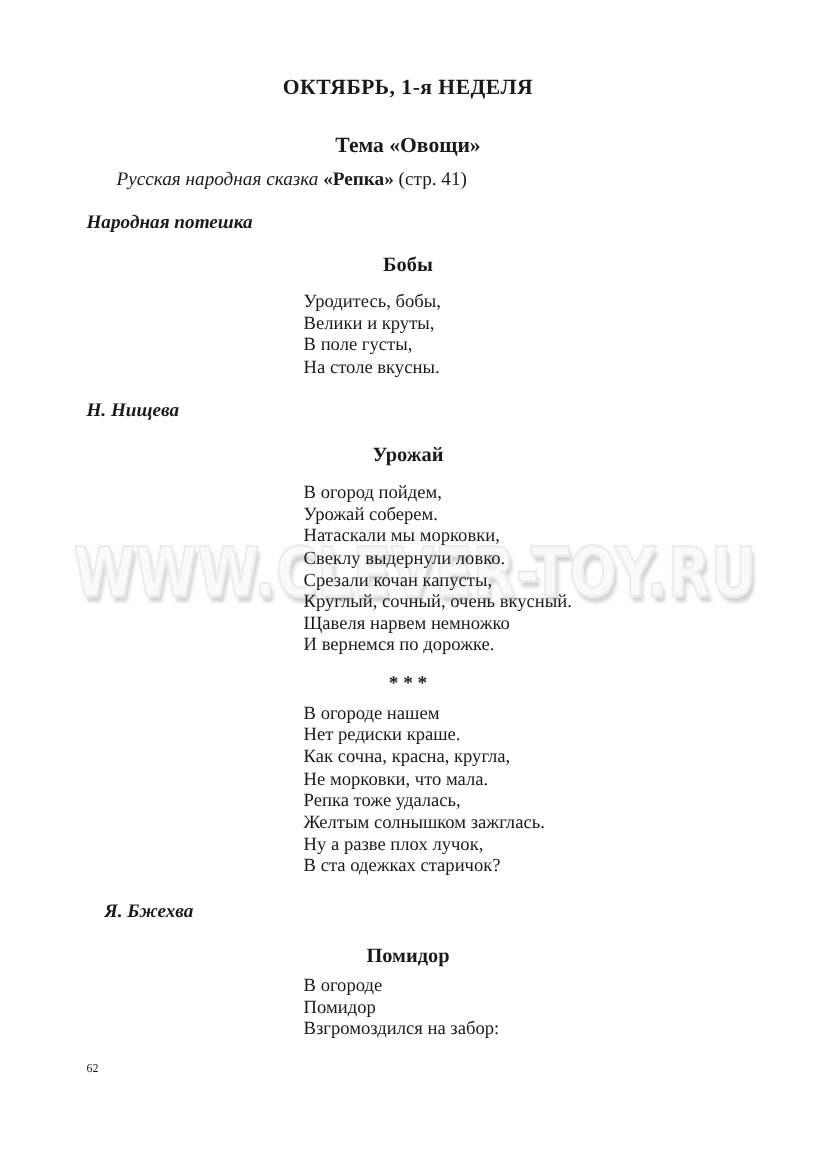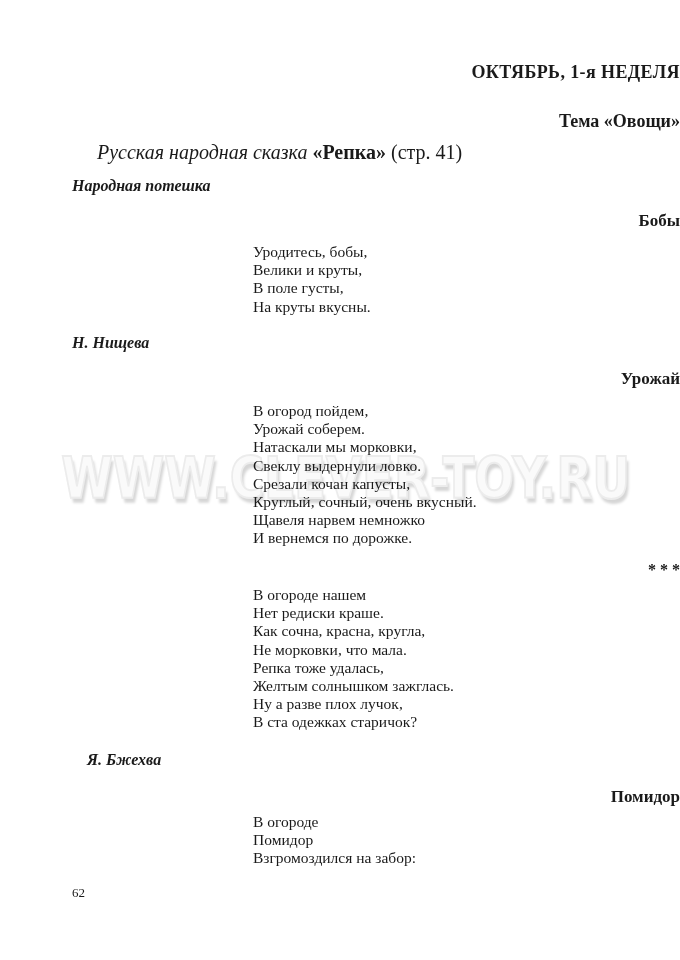--- a/index.html
+++ b/index.html
@@ -10,53 +10,53 @@
   .page {
     position: relative;
     width: 680px;
     height: 960px;
     background: #ffffff;
     font-family: "Liberation Serif", serif;
     color: #1a1a1a;
     overflow: hidden;
   }
   .abs { position: absolute; z-index: 2; }
-  .center { left: 0; width: 680px; text-align: right; }
+  .center { left: 0; width: 680px; text-align: center; }
   .week-title {
     font-size: 18px;
     font-weight: bold;
     letter-spacing: 0.4px;
   }
   .theme-title {
     font-size: 18px;
     font-weight: bold;
   }
   .story {
-    font-size: 20px;
+    font-size: 16px;
     white-space: nowrap;
   }
   .story .it { font-style: italic; }
   .story .bd { font-weight: bold; }
   .author {
     font-size: 16px;
     font-weight: bold;
     font-style: italic;
   }
   .poem-title {
     font-size: 17px;
     font-weight: bold;
   }
   .poem {
     font-size: 15.5px;
     line-height: 18.2px;
     white-space: nowrap;
     margin-left: 14px;
   }
   .page-number {
-    font-size: 13px;
+    font-size: 10px;
   }
   .watermark {
     position: absolute;
     z-index: 1;
     top: 438px;
     left: 0;
     width: 680px;
     text-align: center;
     white-space: nowrap;
     font-family: "DejaVu Sans", sans-serif;
@@ -85,21 +85,21 @@
   <div class="abs story" style="top:141px; left:97px">
     <span class="it">Русская народная сказка </span><span class="bd">«Репка»</span><span> (стр. 41)</span>
   </div>
 
   <div class="abs author" style="top:177px; left:72px">Народная потешка</div>
   <div class="abs center poem-title" style="top:211px">Бобы</div>
   <div class="abs poem" style="top:243px; left:239px">
     <div>Уродитесь, бобы,</div>
     <div>Велики и круты,</div>
     <div>В поле густы,</div>
-    <div>На круты вкусны.</div>
+    <div>На столе вкусны.</div>
   </div>
 
   <div class="abs author" style="top:334px; left:72px">Н. Нищева</div>
   <div class="abs center poem-title" style="top:369px">Урожай</div>
   <div class="abs poem" style="top:402px; left:239px">
     <div>В огород пойдем,</div>
     <div>Урожай соберем.</div>
     <div>Натаскали мы морковки,</div>
     <div>Свеклу выдернули ловко.</div>
     <div>Срезали кочан капусты,</div>

